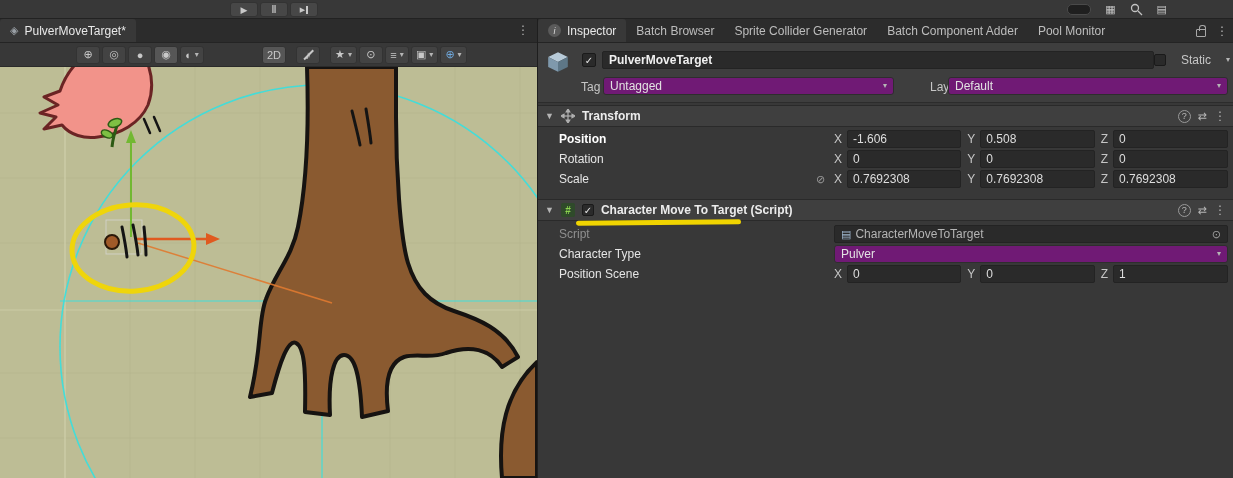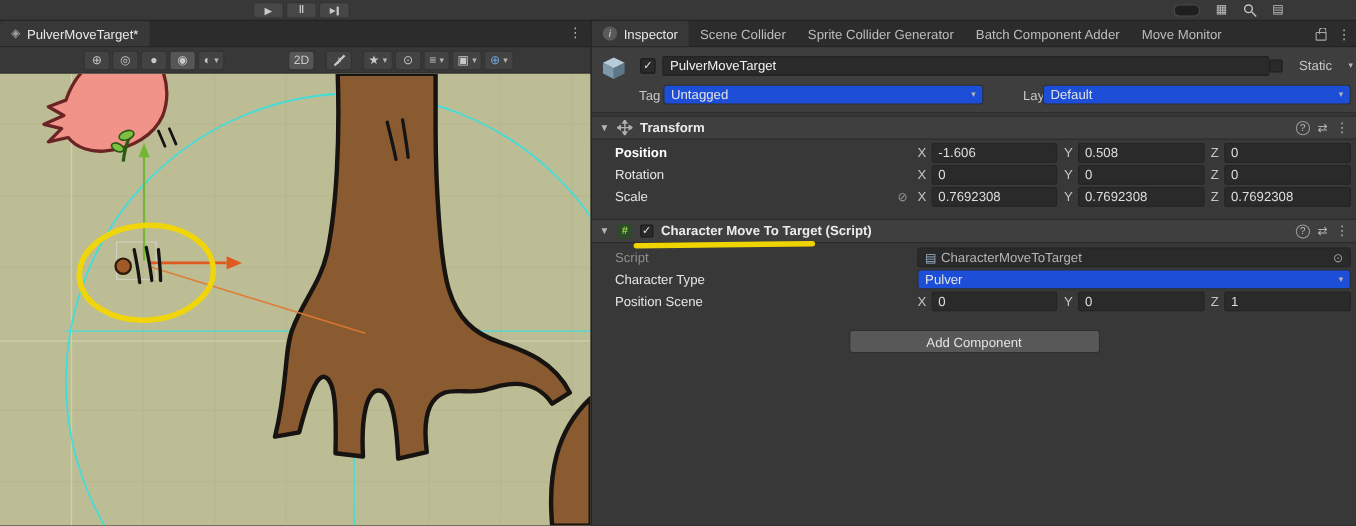--- a/index.html
+++ b/index.html
@@ -39,21 +39,21 @@
   .info-badge { width: 13px; height: 13px; border-radius: 50%; background: #5a5a5a; color: #ddd; font-size: 9px; display: flex; align-items: center; justify-content: center; font-style: italic; }
   #insp-tab-right { position: absolute; right: 6px; top: 0; height: 24px; display: flex; align-items: center; gap: 10px; }
   .lock { width: 10px; height: 8px; border: 1px solid #a8a8a8; border-radius: 1px; position: relative; margin-top: 4px; }
   .lock::before { content: ""; position: absolute; top: -5px; left: 1.5px; width: 5px; height: 5px; border: 1px solid #a8a8a8; border-bottom: none; border-radius: 3px 3px 0 0; }
   .kebab { color: #b5b5b5; font-size: 12px; }
 
   #go-header { position: absolute; left: 0; top: 24px; width: 696px; height: 60px; background: #3e3e3e; border-bottom: 1px solid #2c2c2c; }
   .checkbox { width: 14px; height: 14px; background: #2a2a2a; border: 1px solid #1a1a1a; border-radius: 2px; display: flex; align-items: center; justify-content: center; color: #e8e8e8; font-size: 10px; }
   .checkbox.small { width: 12px; height: 12px; }
   .field { background: #2a2a2a; border: 1px solid #232323; border-radius: 2px; color: #dedede; display: flex; align-items: center; padding: 0 6px; height: 18px; }
-  .dd { background: #1d4ed8; border: 1px solid #2e2e2e; border-radius: 3px; display: flex; align-items: center; justify-content: space-between; padding: 0 6px; color: #e2e2e2; height: 18px; }
+  .dd { background: #701a75; border: 1px solid #2e2e2e; border-radius: 3px; display: flex; align-items: center; justify-content: space-between; padding: 0 6px; color: #e2e2e2; height: 18px; }
 
   .sec { position: absolute; left: 0; right: 0; height: 22px; background: #3f3f3f; border-top: 1px solid #2a2a2a; border-bottom: 1px solid #2a2a2a; display: flex; align-items: center; gap: 7px; padding: 0 7px; }
   .foldout { font-size: 9px; color: #b5b5b5; }
   .sec .title { font-weight: bold; color: #ececec; }
   .spacer { flex: 1; }
   .help-ic { width: 13px; height: 13px; border-radius: 50%; border: 1px solid #999; color: #bbb; font-size: 9px; display: flex; align-items: center; justify-content: center; }
   .presets-ic { color: #b5b5b5; font-size: 11px; }
 
   .row { position: absolute; left: 0; right: 0; height: 18px; }
   .rlabel { position: absolute; left: 21px; top: 2px; white-space: nowrap; color: #e5e5e5; }
@@ -213,49 +213,49 @@
     </div>
   </div>
 
   <div id="right-pane">
     <div id="insp-tabbar">
       <div class="tab active">
         <span class="info-badge">i</span>
         <span>Inspector</span>
       </div>
       <div class="tab">
-          <span>Scene Collider</span>
+          <span>Batch Browser</span>
         </div>
       <div class="tab">
           <span>Sprite Collider Generator</span>
         </div>
       <div class="tab">
           <span>Batch Component Adder</span>
         </div>
       <div class="tab">
-          <span>Move Monitor</span>
+          <span>Pool Monitor</span>
         </div>
       <div id="insp-tab-right">
         <div class="lock"></div>
         <span class="kebab">⋮</span>
       </div>
     </div>
 
     <div id="go-header">
       <div class="abs" style="left:8px;top:7px">
         <svg width="24" height="24" viewBox="0 0 22 22">
           <polygon points="11,2 20,6.5 11,11 2,6.5" fill="#b8cbd9"></polygon>
           <polygon points="2,6.5 11,11 11,20 2,15.5" fill="#7f99ac"></polygon>
           <polygon points="20,6.5 11,11 11,20 20,15.5" fill="#5e7787"></polygon>
         </svg>
       </div>
       <div class="checkbox abs" style="left:44px;top:10px">
           <span>✓</span>
         </div>
-      <div class="field abs" style="left:64px;top:8px;right:80px;font-weight:normal;color:#f0f0f0">PulverMoveTarget</div>
+      <div class="field abs" style="left:64px;top:8px;right:80px;font-weight:bold;color:#f0f0f0">PulverMoveTarget</div>
       <div class="abs" style="right:4px;top:10px;display:flex;align-items:center;gap:15px">
         <div class="checkbox small"></div>
         <span>Static</span>
         <span class="caret">▾</span>
       </div>
       <span class="abs" style="left:43px;top:37px">Tag</span>
       <div class="dd abs" style="left:65px;top:34px;width:291px">
         <span>Untagged</span>
         <span class="caret">▾</span>
       </div>
@@ -383,16 +383,15 @@
             <span class="axis">Y</span>
             <div class="vfield">0</div>
           </div>
         <div class="vgroup">
             <span class="axis">Z</span>
             <div class="vfield">1</div>
           </div>
       </div>
     </div>
 
-    <div id="add-component">Add Component</div>
   </div>
 
 </div>
 
 </body></html>

